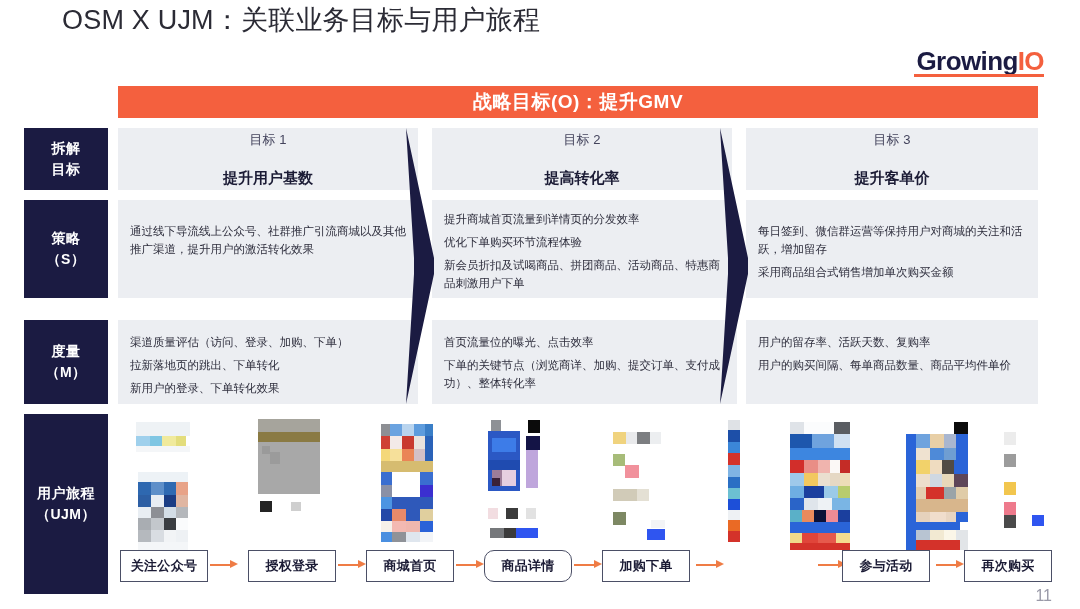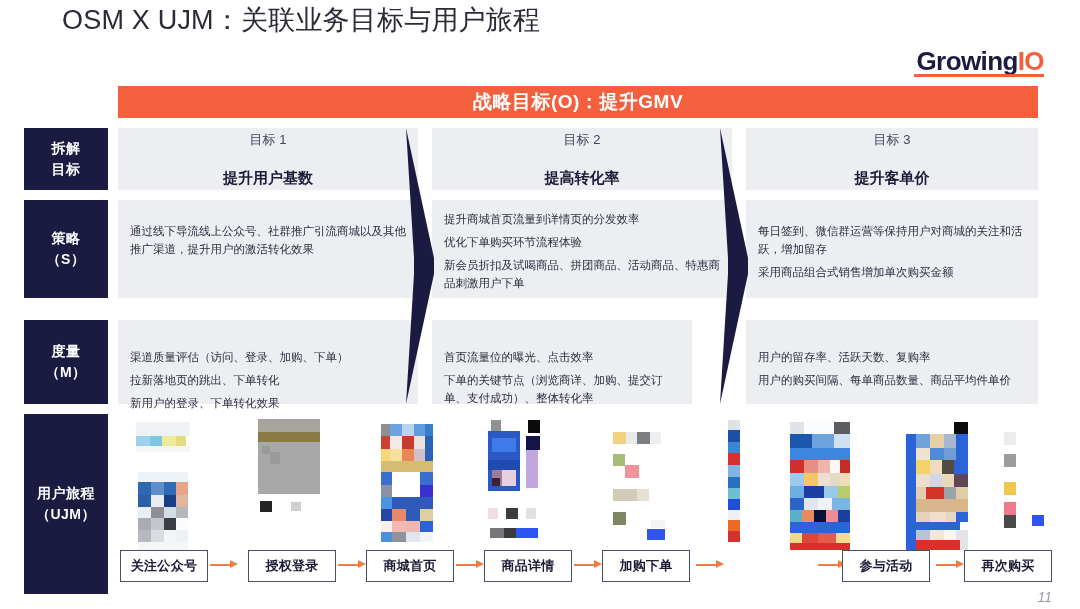--- a/index.html
+++ b/index.html
@@ -76,21 +76,21 @@
   .cell-body{
     position:absolute;width:inherit;box-sizing:border-box;
     padding:10px 12px;
     font-size:11.5px;line-height:18px;color:#2e2e3d;
   }
   .cell-strategy{top:200px;height:98px;}
   .cell-metric{top:320px;height:84px;}
   .cell-body p{margin:0 0 5px 0;}
   .cell-body p:last-child{margin-bottom:0;}
   .pad-top-2{padding-top:22px;}
-  .pad-top-3{padding-top:28px;}
+  .pad-top-3{padding-top:13px;}
 
   
   .chev{position:absolute;top:128px;width:34px;height:276px;pointer-events:none;}
   .chev-1{left:404px;}
   .chev-2{left:718px;}
   .shots{position:absolute;left:118px;top:414px;width:920px;height:126px;}
   .shot{position:absolute;}
   .px{position:absolute;}
 
   
@@ -106,21 +106,21 @@
   }
   .arrow .bar{position:absolute;left:0;top:1px;width:21px;height:2px;background:#ef7c45;}
   .arrow .head{
     position:absolute;left:20px;top:-3px;width:0;height:0;
     border-top:4.5px solid transparent;border-bottom:4.5px solid transparent;
     border-left:8px solid #ef7c45;
   }
 
   .page-num{
     position:absolute;right:28px;bottom:4px;
-    font-size:14px;color:#9a9aa8;font-style:italic;
+    font-size:16px;color:#9a9aa8;
   }
 </style>
 </head>
 <body>
 
 <div class="slide">
 
   <div class="title-block">
     <div class="title-line2">OSM X UJM：关联业务目标与用户旅程</div>
   </div>
@@ -167,21 +167,21 @@
   <div class="col col-2">
     <div class="cell cell-goal" style="width:300px">
       <div class="goal-idx">目标 2</div>
       <div class="goal-name">提高转化率</div>
     </div>
     <div class="cell cell-body cell-strategy" style="width:300px">
       <p>提升商城首页流量到详情页的分发效率</p>
       <p>优化下单购买环节流程体验</p>
       <p>新会员折扣及试喝商品、拼团商品、活动商品、特惠商品刺激用户下单</p>
     </div>
-    <div class="cell cell-body cell-metric pad-top-3" style="width:260px">
+    <div class="cell cell-body cell-metric pad-top-3" style="width:305px">
       <p>首页流量位的曝光、点击效率</p>
       <p>下单的关键节点（浏览商详、加购、提交订单、支付成功）、整体转化率</p>
     </div>
   </div>
 
   <div class="col col-3 wide">
     <div class="cell cell-goal" style="width:292px">
       <div class="goal-idx">目标 3</div>
       <div class="goal-name">提升客单价</div>
     </div>
@@ -429,21 +429,21 @@
     <div class="step" style="left:130px;">授权登录</div>
     <div class="arrow" style="left:220px;">
         <span class="bar"></span>
         <span class="head"></span>
       </div>
     <div class="step" style="left:248px;">商城首页</div>
     <div class="arrow" style="left:338px;">
         <span class="bar"></span>
         <span class="head"></span>
       </div>
-    <div class="step" style="left:366px;">商品详情</div>
+    <div class="step" style="left:366px;border-radius:10px;">商品详情</div>
     <div class="arrow" style="left:456px;">
         <span class="bar"></span>
         <span class="head"></span>
       </div>
     <div class="step" style="left:484px;">加购下单</div>
     <div class="arrow" style="left:578px;">
         <span class="bar"></span>
         <span class="head"></span>
       </div>
     <div class="arrow" style="left:700px;">

